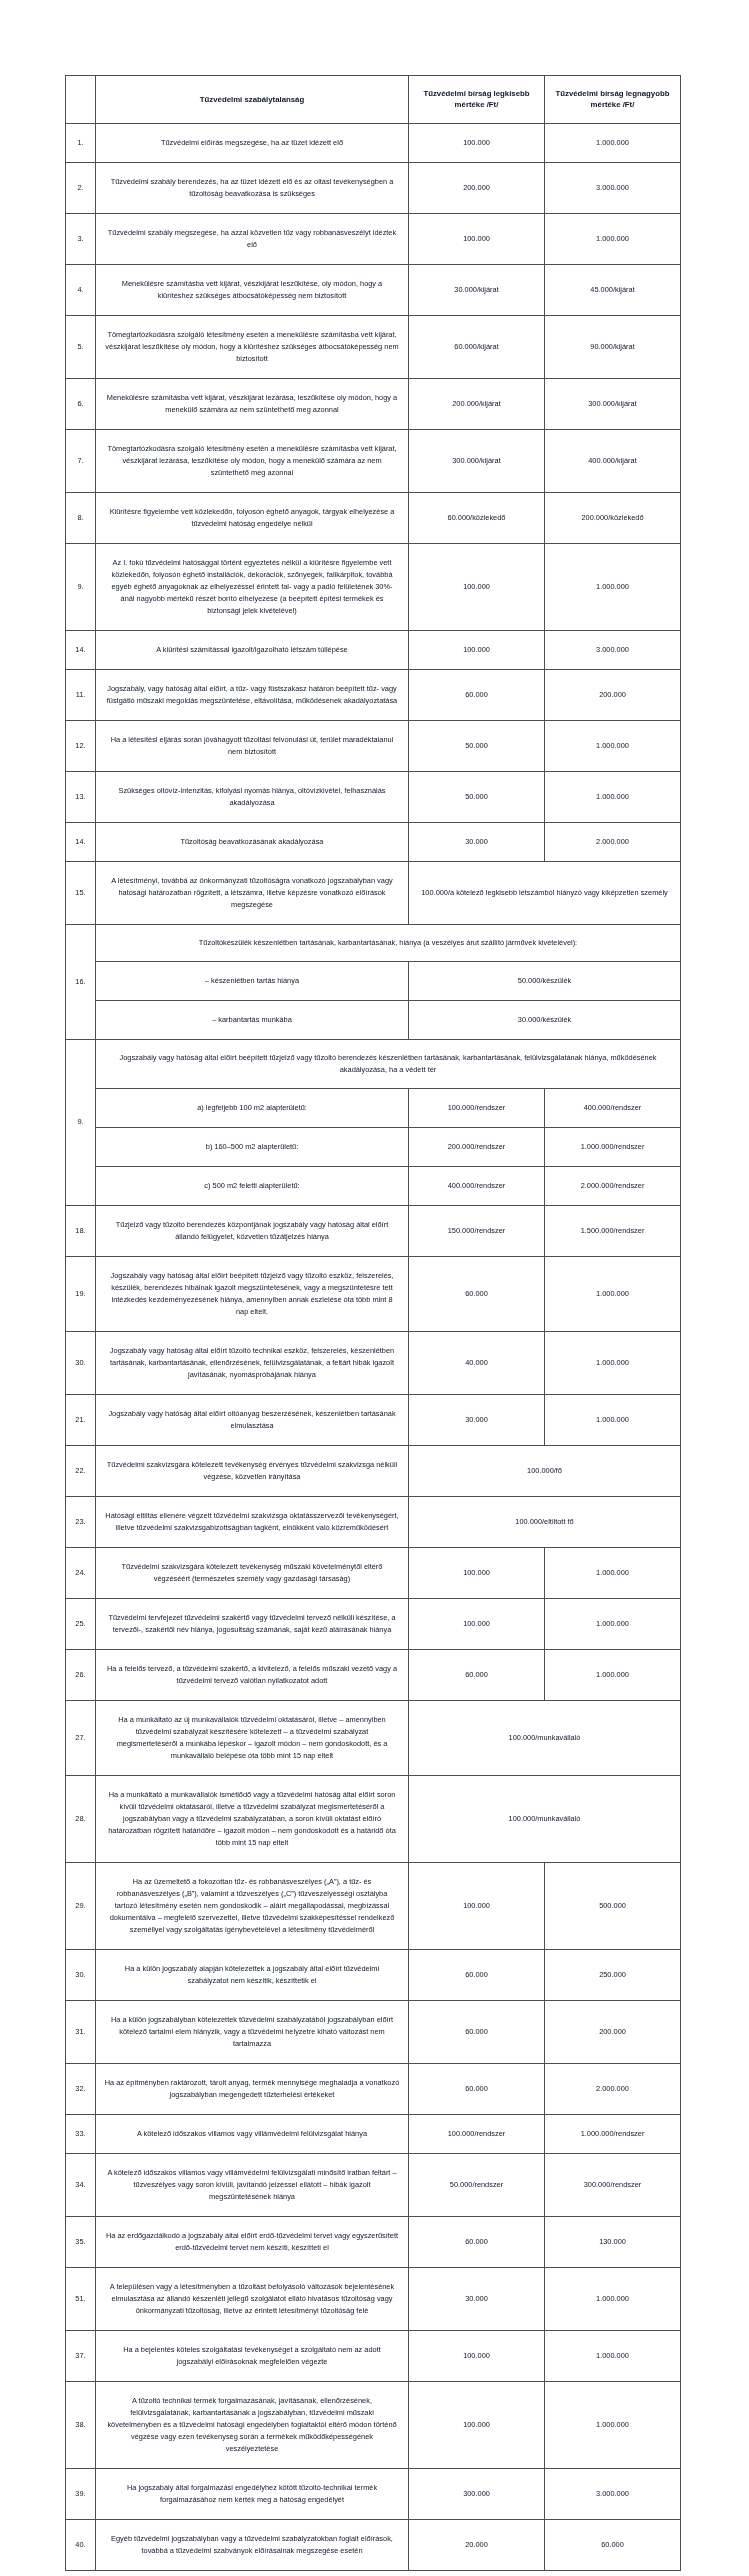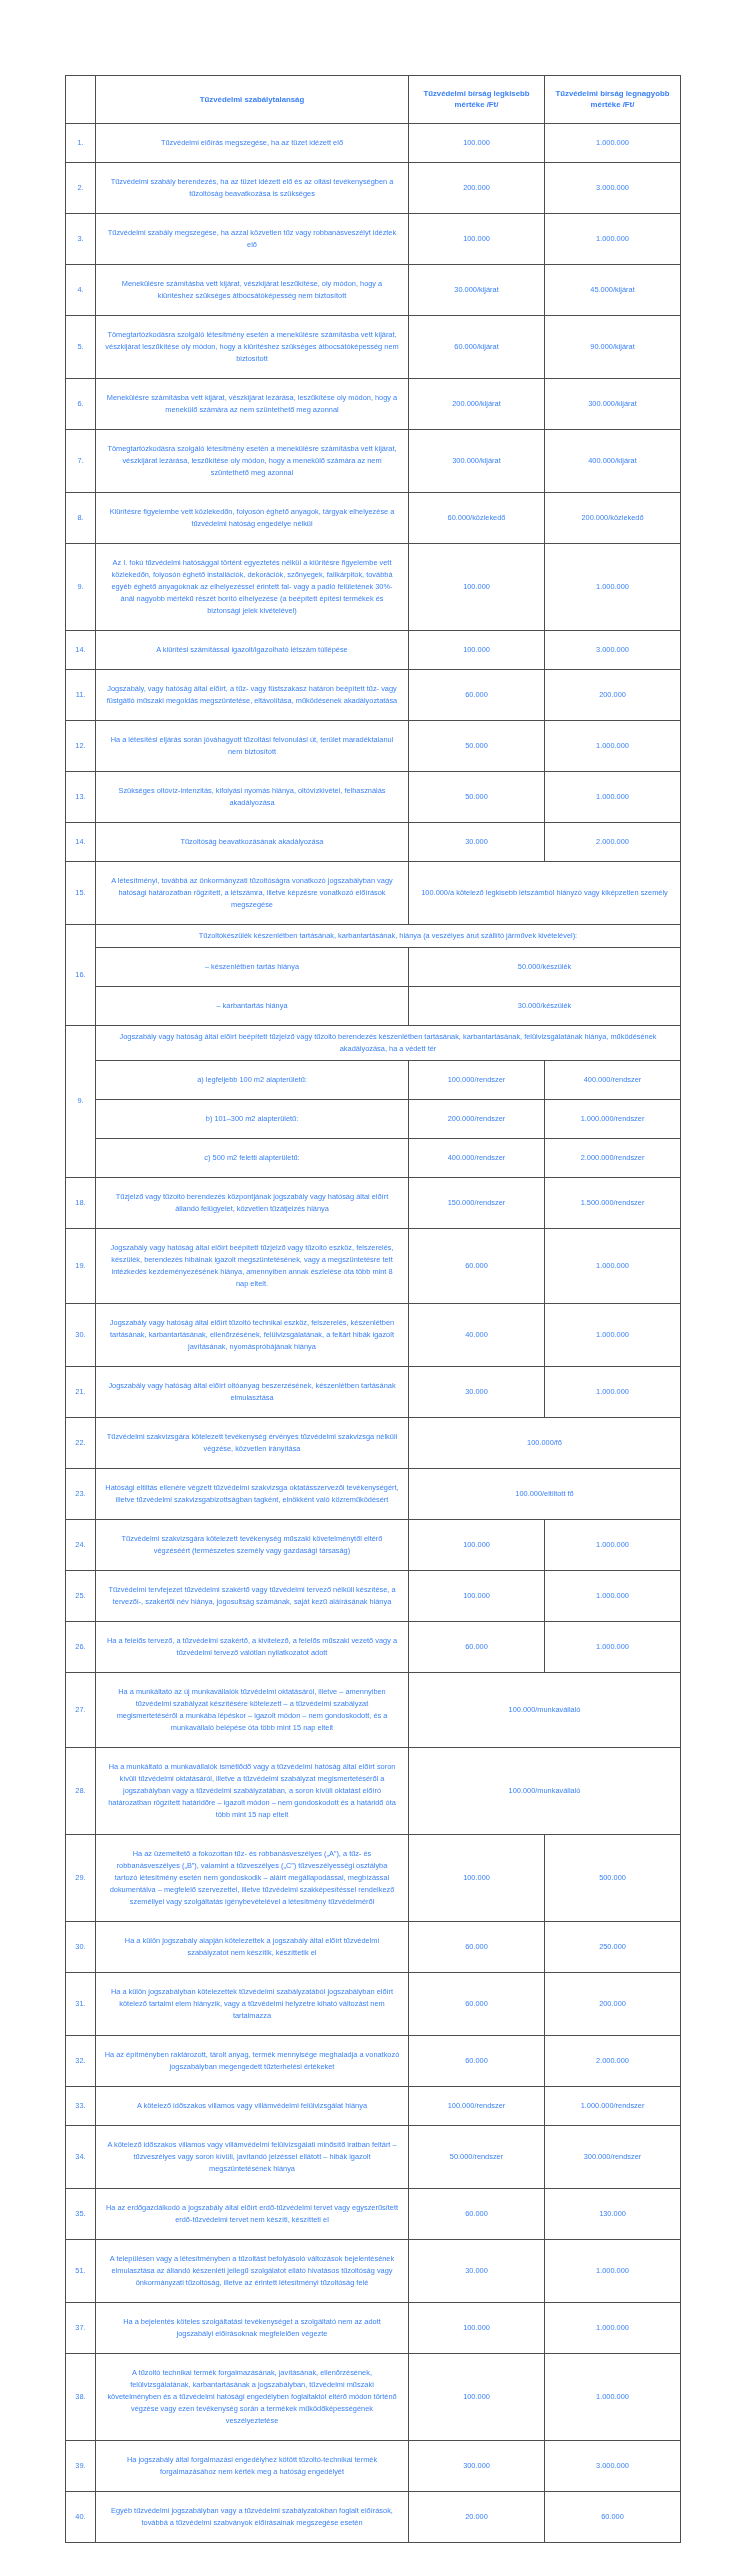--- a/index.html
+++ b/index.html
@@ -2,21 +2,21 @@
 <html lang="hu" style="font-size:14px"><head>
 <meta charset="utf-8">
 <style>
   html, body { margin: 0; padding: 0; background: #ffffff; }
   .page {
     width: 750px;
     height: 2576px;
     background: #ffffff;
     position: relative;
     font-family: "Liberation Sans", sans-serif;
-    color: #3b82f6;
+    color: #0f172a;
   }
   table.fines-table {
     position: absolute;
     left: 65px;
     top: 75px;
     width: 616px;
     border-collapse: collapse;
     table-layout: fixed;
   }
   .fines-table th,
@@ -34,21 +34,21 @@
   }
   .fines-table td {
     font-size: 7.4px;
     line-height: 12px;
     padding: 13px 8.7px;
   }
   .fines-table td.num {
     padding: 13px 1.7px;
   }
   .fines-table td.group-header {
-    padding: 5px 12px;
+    padding: 12px 12px;
   }
 </style>
 </head>
 <body>
 
 <div class="page">
   <table class="fines-table">
     <colgroup>
       <col style="width:30px">
       <col style="width:313px">
@@ -155,34 +155,34 @@
         </tr>
         <tr>
           <td class="num" rowspan="3">16.</td>
           <td class="desc group-header" colspan="3">Tűzoltókészülék készenlétben tartásának, karbantartásának, hiánya (a veszélyes árut szállító járművek kivételével):</td>
         </tr>
         <tr>
           <td class="desc">– készenlétben tartás hiánya</td>
           <td class="fine" colspan="2">50.000/készülék</td>
         </tr>
         <tr>
-          <td class="desc">– karbantartás hiánya</td>
+          <td class="desc">– karbantartás munkába</td>
           <td class="fine" colspan="2">30.000/készülék</td>
         </tr>
         <tr>
           <td class="num" rowspan="4">9.</td>
           <td class="desc group-header" colspan="3">Jogszabály vagy hatóság által előírt beépített tűzjelző vagy tűzoltó berendezés készenlétben tartásának, karbantartásának, felülvizsgálatának hiánya, működésének akadályozása, ha a védett tér</td>
         </tr>
         <tr>
           <td class="desc">a) legfeljebb 100 m2 alapterületű:</td>
           <td class="fine">100.000/rendszer</td>
           <td class="fine">400.000/rendszer</td>
         </tr>
         <tr>
-          <td class="desc">b) 101–300 m2 alapterületű:</td>
+          <td class="desc">b) 160–500 m2 alapterületű:</td>
           <td class="fine">200.000/rendszer</td>
           <td class="fine">1.000.000/rendszer</td>
         </tr>
         <tr>
           <td class="desc">c) 500 m2 feletti alapterületű:</td>
           <td class="fine">400.000/rendszer</td>
           <td class="fine">2.000.000/rendszer</td>
         </tr>
         <tr>
           <td class="num">18.</td>

